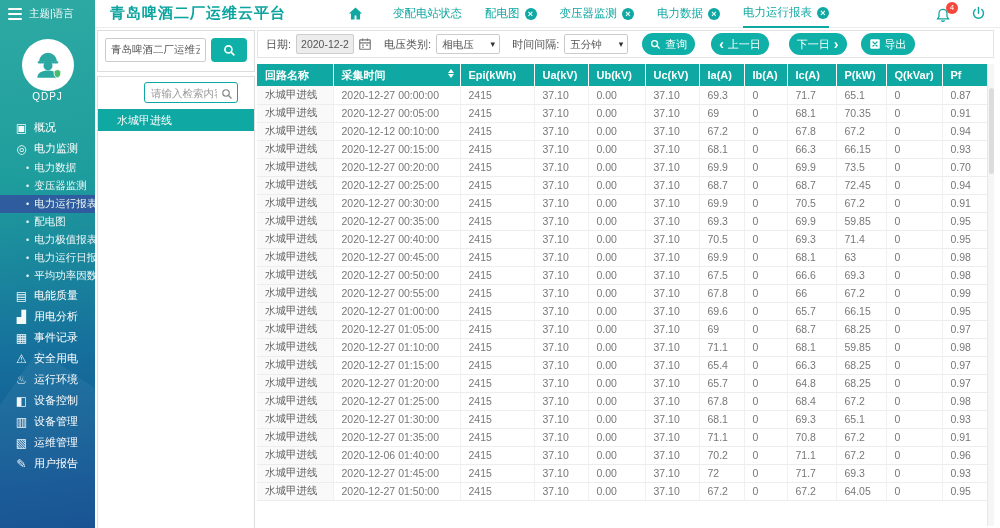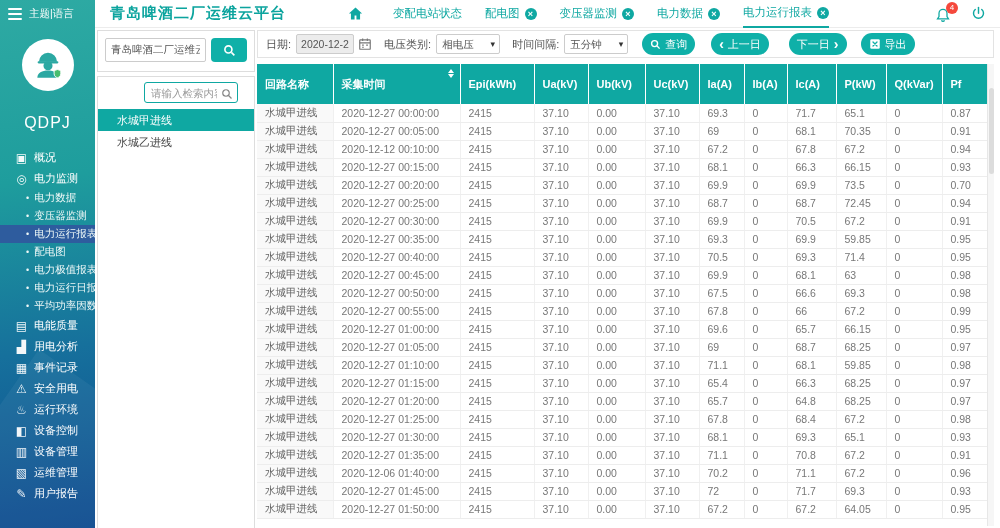--- a/index.html
+++ b/index.html
@@ -15,21 +15,21 @@
   .sidebar::after { content:""; position:absolute; left:-30px; bottom:-40px; width:160px; height:190px;
     background:rgba(255,255,255,0.05); transform:rotate(35deg); pointer-events:none; }
   .sidebar-top { height:28px; display:flex; align-items:center; padding-left:8px; }
   .hamburger { width:14px; display:flex; flex-direction:column; gap:3px; cursor:pointer; }
   .hamburger i { display:block; height:2px; background:#fff; border-radius:1px; }
   .topmenu-label { color:#fff; font-size:10.5px; margin-left:7px; white-space:nowrap; }
   .avatar-block { text-align:center; margin-top:11px; }
   .avatar { width:52px; height:52px; background:#fff; border-radius:50%; margin:0 auto;
             display:flex; align-items:center; justify-content:center; }
   .avatar svg { width:32px; height:32px; }
-  .brand { color:#fff; font-size:16px; margin-top:23px; letter-spacing:1px; }
+  .brand { color:#fff; font-size:10px; margin-top:0; letter-spacing:1px; }
   .menu { margin-top:15px; }
   .menu-item { display:flex; align-items:center; color:#fff; cursor:pointer; white-space:nowrap; }
   .menu-item.parent { height:21px; padding-left:14px; font-size:11px; }
   .menu-item.parent .menu-icon { width:15px; margin-right:5px; font-size:12px; text-align:center; opacity:.95; }
   .menu-item.sub { height:18px; padding-left:26px; font-size:10.5px; color:#eef8f7; }
   .menu-item.sub .bullet { font-size:9px; margin-right:5px; }
   .menu-item.sub.active { background:#2E5C9E; }
 
   
   .topbar { position:absolute; left:95px; top:0; width:905px; height:28px; background:#fff;
@@ -93,21 +93,21 @@
   .btn.query { margin-left:14px; }
   .btn.prev { margin-left:16px; }
   .btn.next { margin-left:20px; }
   .btn.export { margin-left:14px; }
   .btn .xls { display:flex; } .btn .xls svg { width:12px; height:12px; }
 
   
   .table-box { position:relative; margin-top:6px; height:462px; overflow:hidden; }
   table.grid { border-collapse:collapse; table-layout:fixed; width:730px; }
   .grid th { background:#0FA8A2; color:#fff; font-size:11px; font-weight:bold; text-align:left;
-    height:40px; padding:0 0 0 8px; border-right:1px solid rgba(255,255,255,0.22); position:relative; white-space:nowrap; }
+    height:22px; padding:0 0 0 8px; border-right:1px solid rgba(255,255,255,0.22); position:relative; white-space:nowrap; }
   .grid td { font-size:10.5px; color:#777; height:18px; padding:0 0 0 8px; border-bottom:1px solid #ededed;
     border-right:1px solid #f0f0f0; white-space:nowrap; overflow:hidden; }
   .grid td:first-child { background:#f9f9f9; color:#666; }
   .sort { position:absolute; right:6px; top:5px; display:flex; flex-direction:column; gap:1px; }
   .sort i { display:block; width:0; height:0; border-left:3.5px solid transparent; border-right:3.5px solid transparent; }
   .sort .up { border-bottom:4px solid #fff; }
   .sort .dn { border-top:4px solid #fff; }
   .vscroll { position:absolute; right:0; top:0; width:7px; height:462px; background:#f6f6f6; border-left:1px solid #e7e7e7; }
   .vscroll .thumb { position:absolute; top:24px; left:1px; width:5px; height:86px; background:#dcdcdc; border-radius:3px; }
 </style>
@@ -273,21 +273,20 @@
         <input type="text" placeholder="请输入检索内容" style="">
         <span class="mag">
           <svg viewBox="0 0 24 24" fill="none" stroke="#888" stroke-width="2.4">
             <circle cx="10" cy="10" r="6.5"></circle>
               <path d="M15.5 15.5L21 21"></path>
           </svg>
         </span>
       </div>
       <div class="feeder-list" id="feeders">
           <div class="feeder active">水城甲进线</div>
-          <div class="feeder">水城乙进线</div>
         </div>
     </div>
   </section>
 
   <section class="main">
     <div class="filter-box">
       <span class="flabel">日期:</span>
       <input class="date-input" type="text" readonly="" value="2020-12-27" style="">
       <span class="cal-icon">
         <svg viewBox="0 0 24 24" fill="none" stroke="#777" stroke-width="2">

